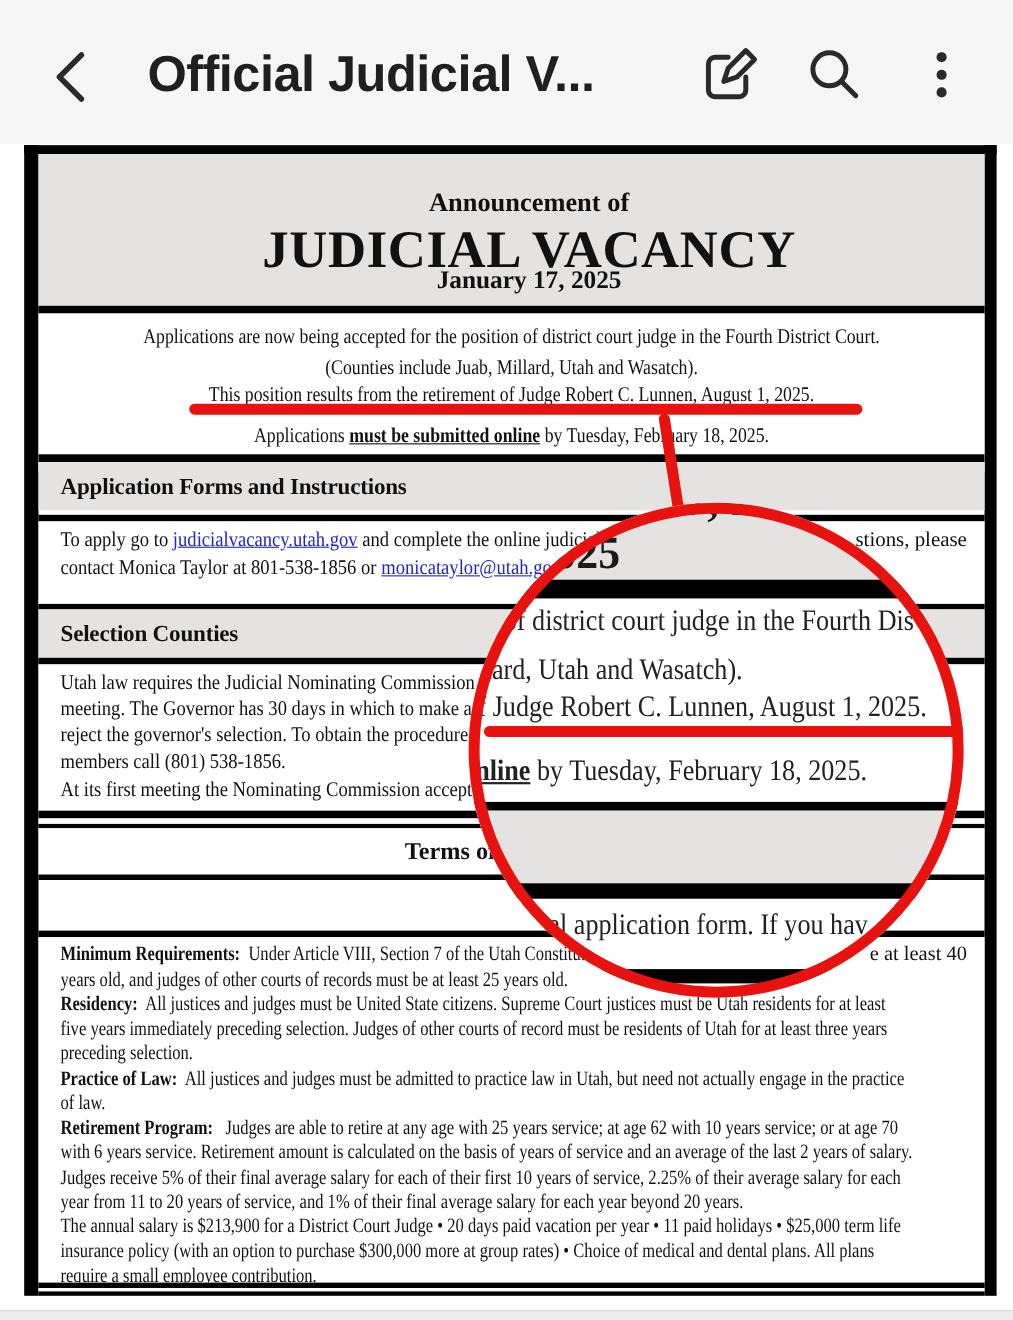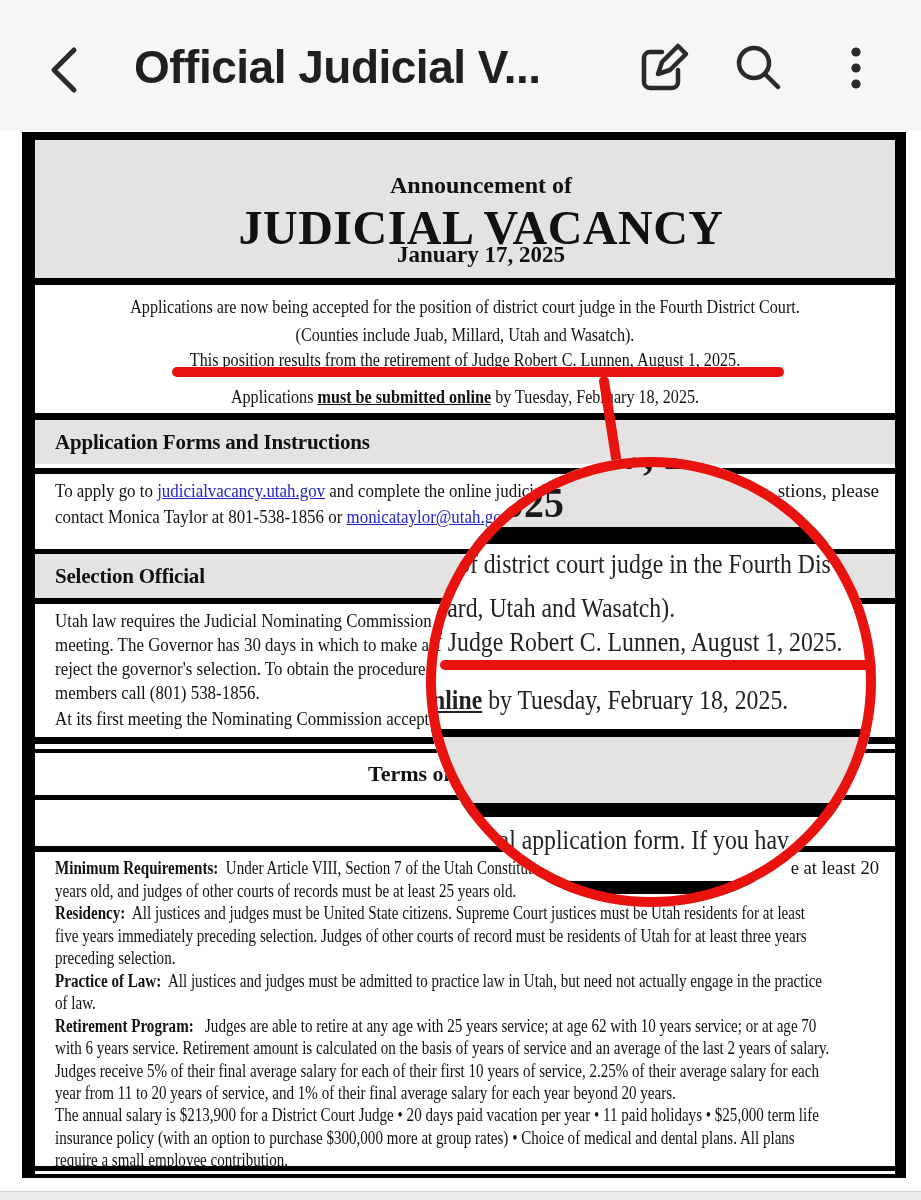--- a/index.html
+++ b/index.html
@@ -111,21 +111,21 @@
   <div class="row blk" style="top:468px;height:6px;"></div>
 
   <div class="row white" style="top:474px;height:75px;">
     <div style="position:absolute;left:20px;top:6px;font-size:19px;white-space:nowrap;transform:scaleX(.89);transform-origin:left;"><span>To apply go to </span><a class="link">judicialvacancy.utah.gov</a><span> and complete the online judicial a</span></div>
     <div style="position:absolute;right:16px;top:6px;font-size:19px;white-space:nowrap;">stions, please</div>
     <div style="position:absolute;left:20px;top:32px;font-size:19px;white-space:nowrap;transform:scaleX(.89);transform-origin:left;"><span>contact Monica Taylor at 801-538-1856 or </span><a class="link">monicataylor@utah.gov</a><span>.</span></div>
   </div>
   <div class="row blk" style="top:549px;height:5px;"></div>
 
   <div class="row gray" style="top:554px;height:44px;">
-    <div class="hdr-label">Selection Official</div>
+    <div class="hdr-label">Selection Counties</div>
   </div>
   <div class="row blk" style="top:598px;height:6px;"></div>
 
   <div class="row white" style="top:604px;height:133px;">
     <div class="doc-line" style="top:6px;">Utah law requires the Judicial Nominating Commission to submit a list of nominees to the Governor after its first</div>
     <div class="doc-line" style="top:30px;">meeting. The Governor has 30 days in which to make a selection. The Utah Senate then has 60 days to confirm or</div>
     <div class="doc-line" style="top:54px;">reject the governor's selection. To obtain the procedures of the Nominating Commission or a list of commission</div>
     <div class="doc-line" style="top:78px;">members call (801) 538-1856.</div>
     <div class="doc-line" style="top:104px;">At its first meeting the Nominating Commission accepts public comment concerning the judicial vacancy.</div>
   </div>
@@ -135,21 +135,21 @@
 
   <div class="row white" style="top:753px;height:42px;">
     <div class="tb1" style="top:8px;font-size:22px;">Terms of Judicial Office</div>
   </div>
   <div class="row blk" style="top:795px;height:5px;"></div>
 
   <div class="row blk" style="top:846px;height:6px;"></div>
 
   <div class="row white" style="top:852px;height:314px;">
     <div class="ben-line" style="top:5px;"><span class="b">Minimum Requirements:</span><span>&nbsp; Under Article VIII, Section 7 of the Utah Constitution, supreme court justices must b</span></div>
-    <div class="right-frag" style="top:5px;">e at least 20</div>
+    <div class="right-frag" style="top:5px;">e at least 40</div>
     <div class="ben-line" style="top:27.5px;">years old, and judges of other courts of records must be at least 25 years old.</div>
     <div class="ben-line" style="top:50px;"><span class="b">Residency:</span><span>&nbsp; All justices and judges must be United State citizens. Supreme Court justices must be Utah residents for at least</span></div>
     <div class="ben-line" style="top:72.5px;">five years immediately preceding selection. Judges of other courts of record must be residents of Utah for at least three years</div>
     <div class="ben-line" style="top:95px;">preceding selection.</div>
     <div class="ben-line" style="top:117.5px;"><span class="b">Practice of Law:</span><span>&nbsp; All justices and judges must be admitted to practice law in Utah, but need not actually engage in the practice</span></div>
     <div class="ben-line" style="top:140px;">of law.</div>
     <div class="ben-line" style="top:162.5px;"><span class="b">Retirement Program:</span><span>&nbsp;&nbsp; Judges are able to retire at any age with 25 years service; at age 62 with 10 years service; or at age 70</span></div>
     <div class="ben-line" style="top:185px;">with 6 years service. Retirement amount is calculated on the basis of years of service and an average of the last 2 years of salary.</div>
     <div class="ben-line" style="top:207.5px;">Judges receive 5% of their final average salary for each of their first 10 years of service, 2.25% of their average salary for each</div>
     <div class="ben-line" style="top:230px;">year from 11 to 20 years of service, and 1% of their final average salary for each year beyond 20 years.</div>

